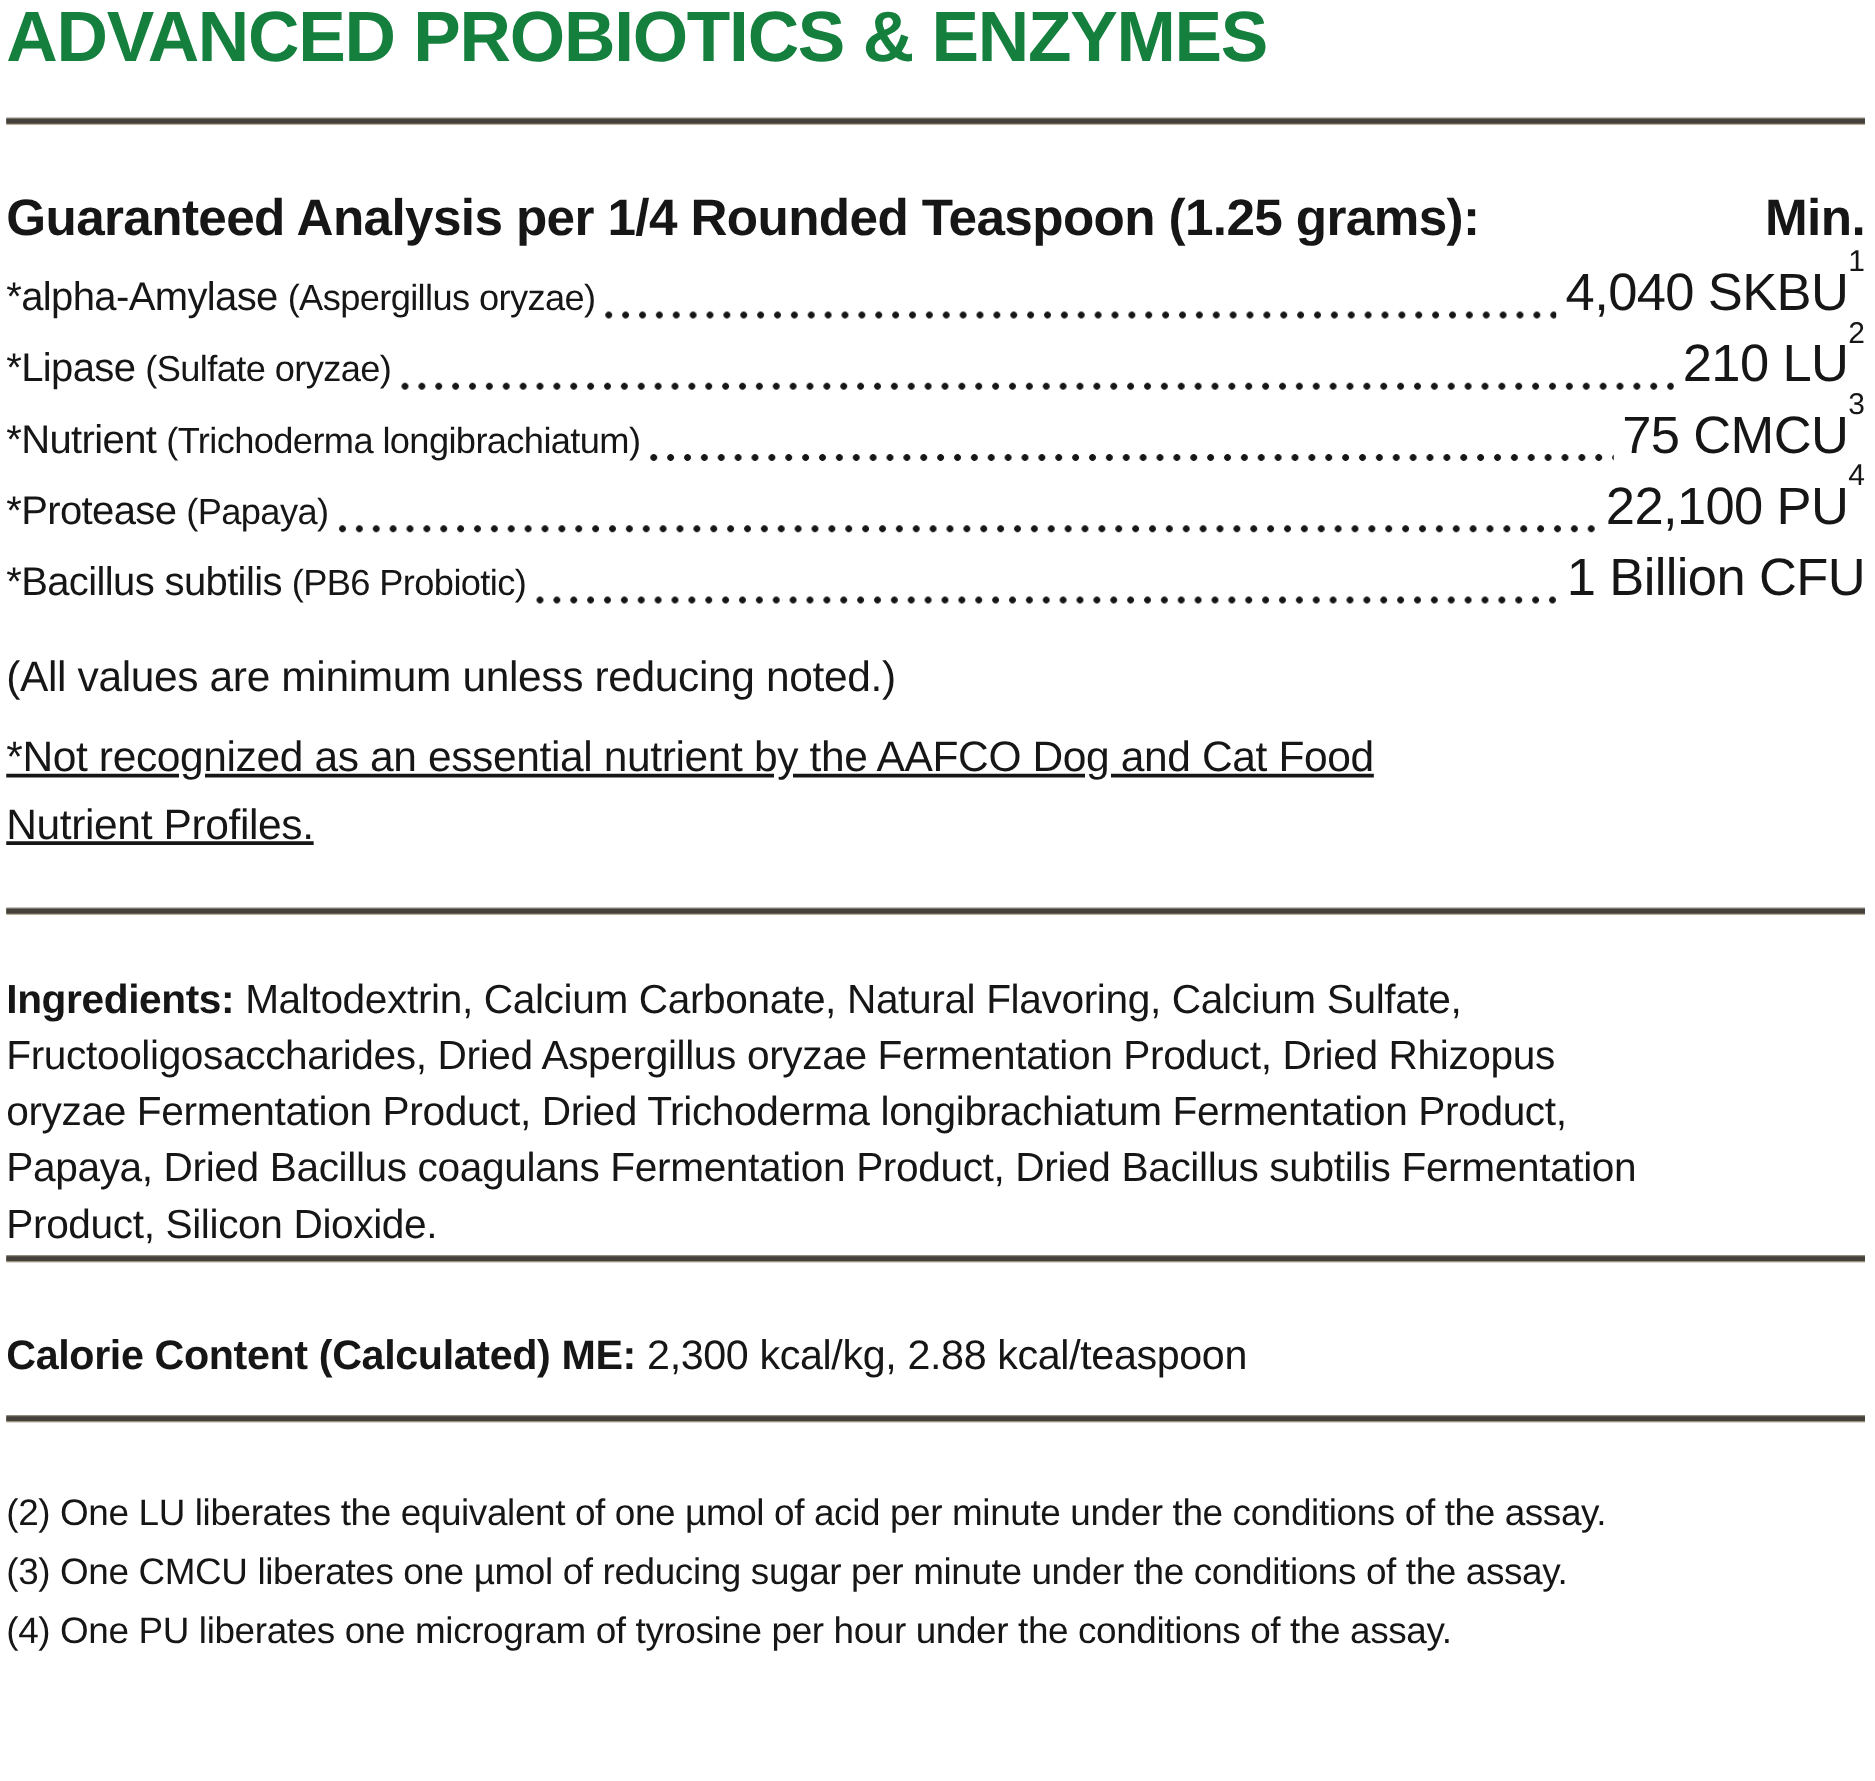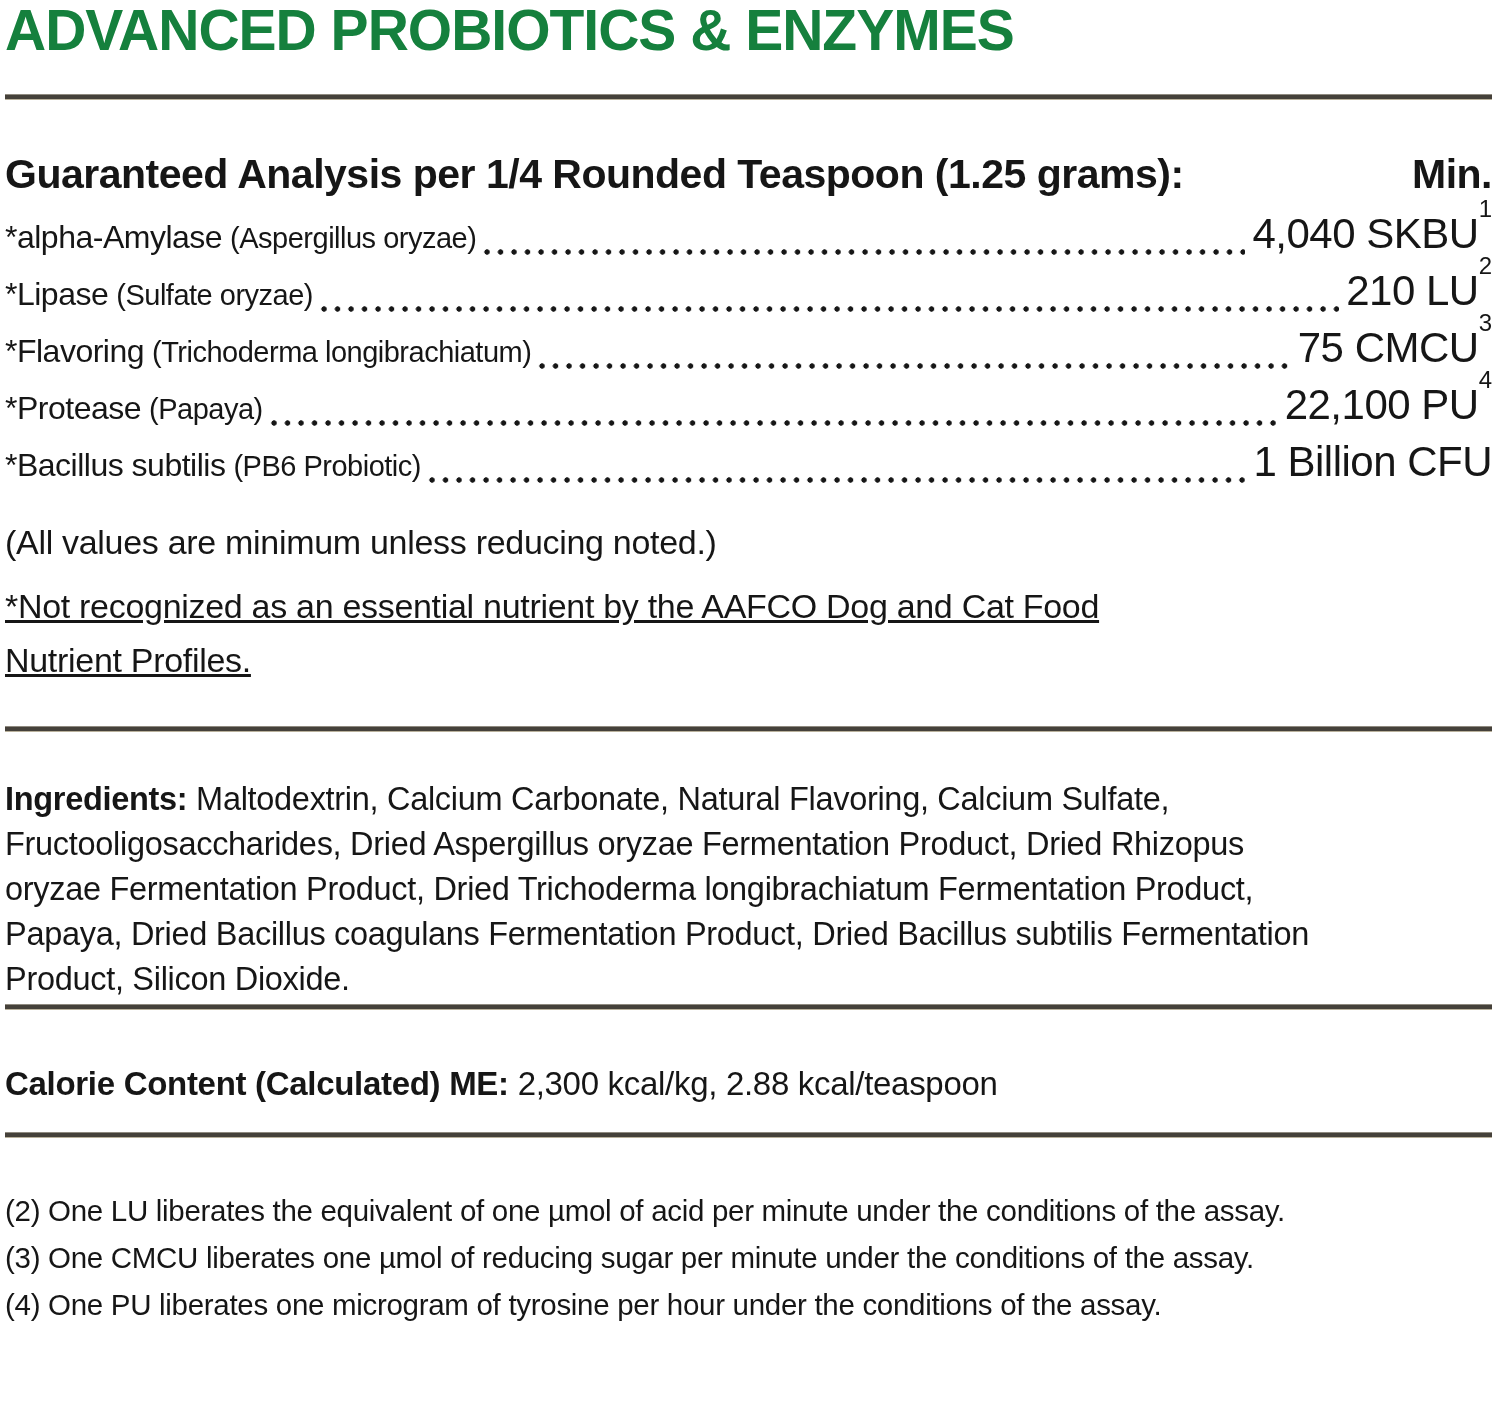--- a/index.html
+++ b/index.html
@@ -127,21 +127,21 @@
     </div>
 
     <div class="ga-row">
       <span class="ga-name">*Lipase</span>
       <span class="ga-species">(Sulfate oryzae)</span>
       <span class="leader"></span>
       <span class="ga-value"><span>210 LU</span><sup>2</sup></span>
     </div>
 
     <div class="ga-row">
-      <span class="ga-name">*Flavoring</span>
+      <span class="ga-name">*Nutrient</span>
       <span class="ga-species">(Trichoderma longibrachiatum)</span>
       <span class="leader"></span>
       <span class="ga-value"><span>75 CMCU</span><sup>3</sup></span>
     </div>
 
     <div class="ga-row">
       <span class="ga-name">*Protease</span>
       <span class="ga-species">(Papaya)</span>
       <span class="leader"></span>
       <span class="ga-value"><span>22,100 PU</span><sup>4</sup></span>

